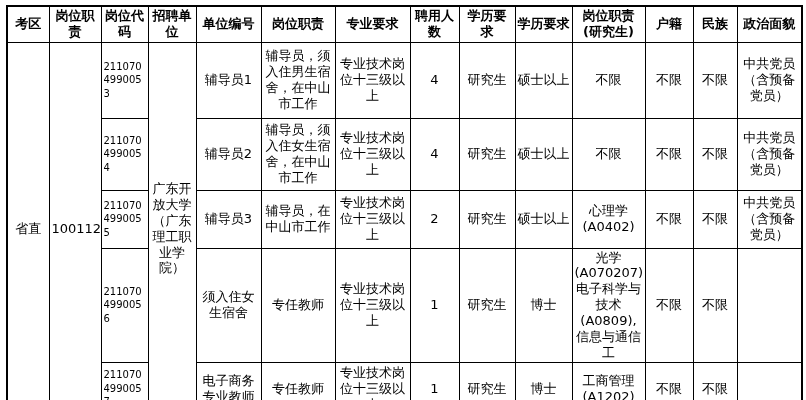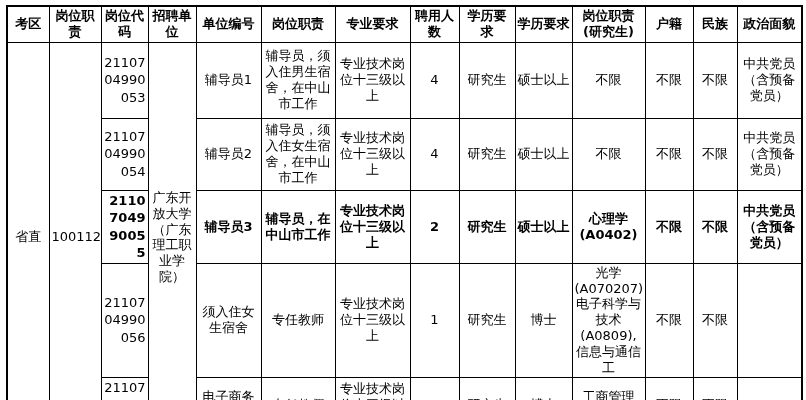--- a/index.html
+++ b/index.html
@@ -49,31 +49,31 @@
   col.c9  { width: 56px; }
   col.c10 { width: 57px; }
   col.c11 { width: 73px; }
   col.c12 { width: 48px; }
   col.c13 { width: 44px; }
   col.c14 { width: 65px; }
   
   thead tr              { height: 36px; }
   tbody tr:nth-child(1) { height: 76px; }
   tbody tr:nth-child(2) { height: 72px; }
-  tbody tr:nth-child(3) { height: 58px; font-weight: bold; }
+  tbody tr:nth-child(3) { height: 58px; }
   tbody tr:nth-child(4) { height: 95px; }
   tbody tr:nth-child(5) { height: 54px; }
   
   .code-val {
     display: inline-block;
     max-width: 42px;
-    font-size: 13px;
+    font-size: 10px;
     line-height: 1.35;
     word-break: break-all;
-    text-align: right;
+    text-align: left;
   }
 </style>
 </head>
 <body>
 
 <div class="page">
   <table class="job-table">
     <colgroup>
       <col class="c1">
         <col class="c2">

